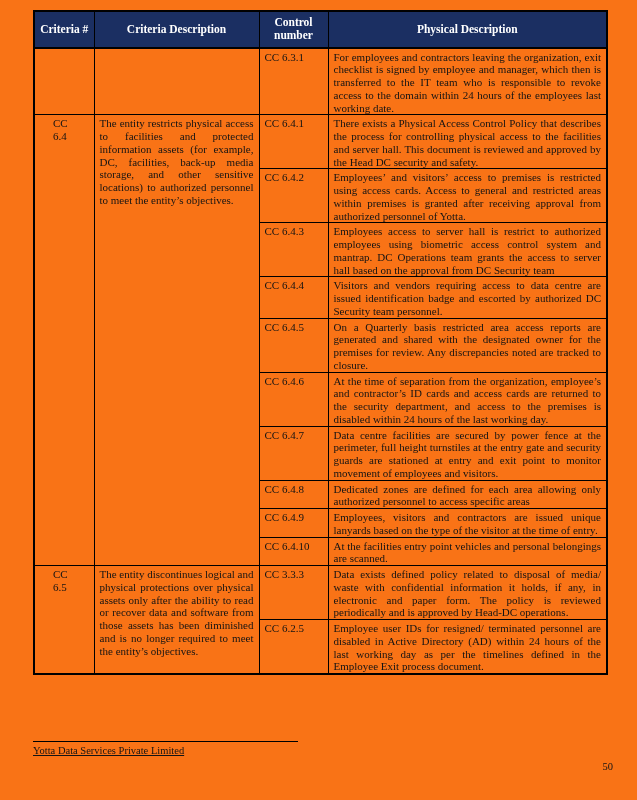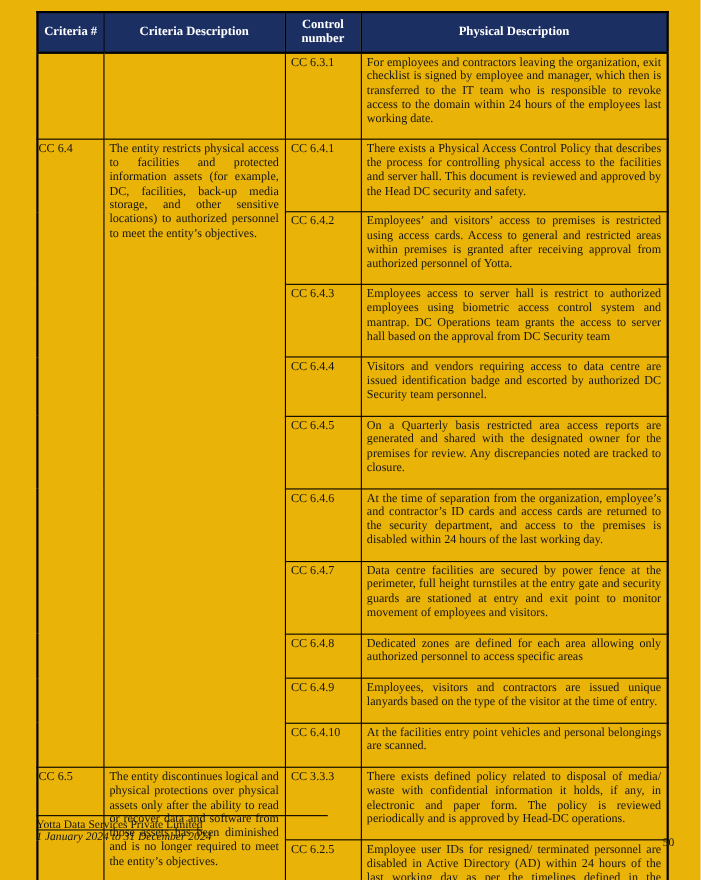--- a/index.html
+++ b/index.html
@@ -8,21 +8,21 @@
     --border:#000000;
     --ink:#141414;
   }
   *{margin:0;padding:0;box-sizing:border-box;}
   html,body{width:637px;height:800px;background:#ffffff;overflow:hidden;}
   body{
     font-family:"Liberation Serif","DejaVu Serif",serif;
     color:var(--ink);
     position:relative;
   }
-  .page{position:absolute;inset:0;background:#eab308;}
+  .page{position:absolute;inset:0;background:#f97316;}
 
   table.ctrl-table{
     position:absolute;
     left:33px;top:10px;
     width:573px;
     border-collapse:collapse;
     table-layout:fixed;
     border:2px solid var(--border);
   }
   .ctrl-table th,.ctrl-table td{
@@ -34,22 +34,22 @@
   .ctrl-table thead th{
     background:var(--header-bg);
     color:var(--header-text);
     font-weight:bold;
     text-align:center;
     vertical-align:middle;
     padding:4px 3px;
     font-size:11.5px;
     border-bottom:2px solid var(--border);
   }
-  .ctrl-table td{padding:2px 5px 12px 5px;}
-  td.crit-id{padding:2px 0;}
+  .ctrl-table td{padding:2px 5px 0 5px;}
+  td.crit-id{padding:2px 18px;}
   td.crit-desc,td.ctrl-desc{text-align:justify;text-justify:inter-word;}
   td.ctrl-num{white-space:nowrap;}
 
   .footer{position:absolute;left:33px;top:741px;}
   .footer-rule{width:265px;border-top:1.6px solid #000;margin-bottom:3px;}
   .footer-company{font-size:10.5px;text-decoration:underline;}
   .footer-period{font-size:10.5px;font-style:italic;}
   .page-number{
     position:absolute;
     right:24px;top:761px;
@@ -122,30 +122,29 @@
           <td class="ctrl-desc">Employees, visitors and contractors are issued unique lanyards based on the type of the visitor at the time of entry.</td>
         </tr>
         <tr>
           <td class="ctrl-num">CC 6.4.10</td>
           <td class="ctrl-desc">At the facilities entry point vehicles and personal belongings are scanned.</td>
         </tr>
         <tr>
           <td class="crit-id" rowspan="2">CC 6.5</td>
           <td class="crit-desc" rowspan="2">The entity discontinues logical and physical protections over physical assets only after the ability to read or recover data and software from those assets has been diminished and is no longer required to meet the entity’s objectives.</td>
           <td class="ctrl-num">CC 3.3.3</td>
-          <td class="ctrl-desc">There exists defined policy related to disposal of media/ waste with confidential information it holds, if any, in electronic and paper form. The policy is reviewed periodically and is approved by Head-DC operations.</td>
+          <td class="ctrl-desc">Data exists defined policy related to disposal of media/ waste with confidential information it holds, if any, in electronic and paper form. The policy is reviewed periodically and is approved by Head-DC operations.</td>
         </tr>
         <tr>
           <td class="ctrl-num">CC 6.2.5</td>
           <td class="ctrl-desc">Employee user IDs for resigned/ terminated personnel are disabled in Active Directory (AD) within 24 hours of the last working day as per the timelines defined in the Employee Exit process document.</td>
         </tr>
       </tbody>
   </table>
 
   <div class="footer">
     <div class="footer-rule"></div>
     <div class="footer-company">Yotta Data Services Private Limited</div>
-    <div class="footer-period">1 January 2024 to 31 December 2024</div>
   </div>
 
   <div class="page-number">50</div>
 
 </div>
 
 </body></html>

